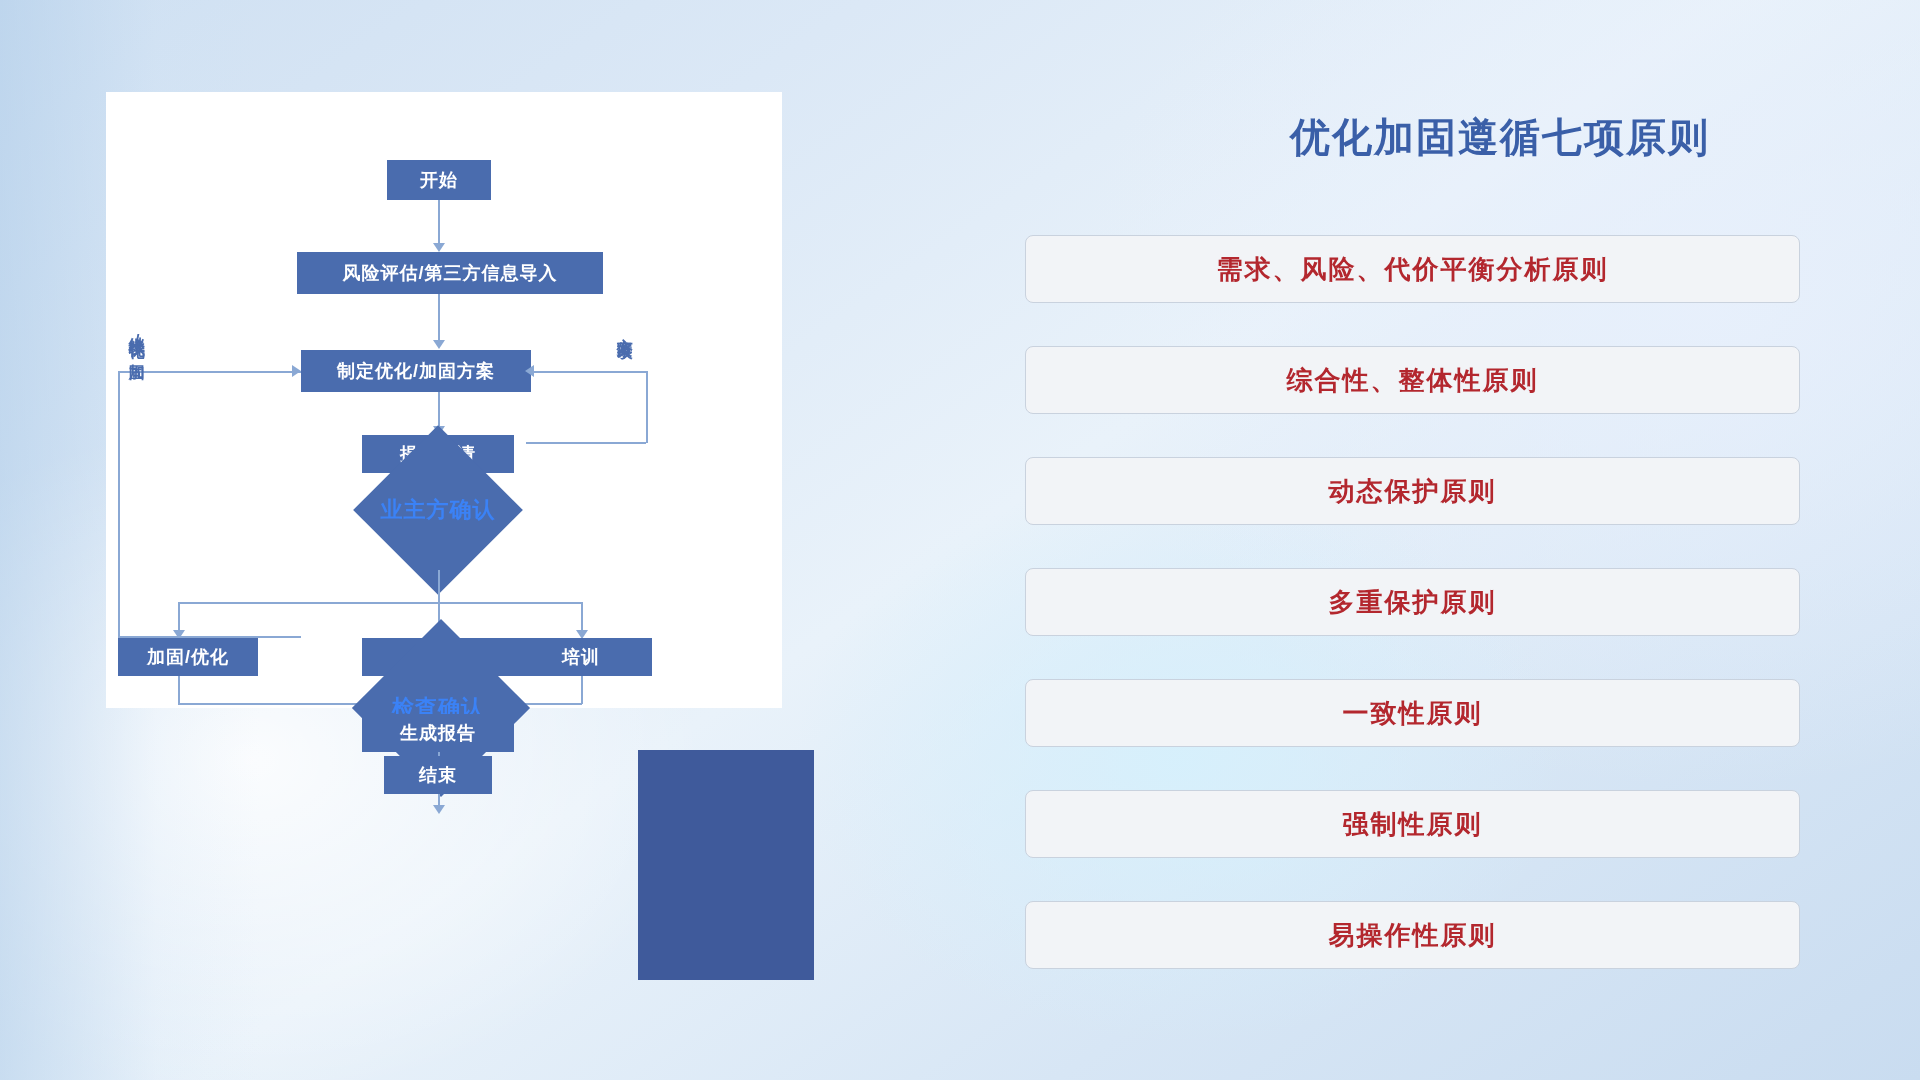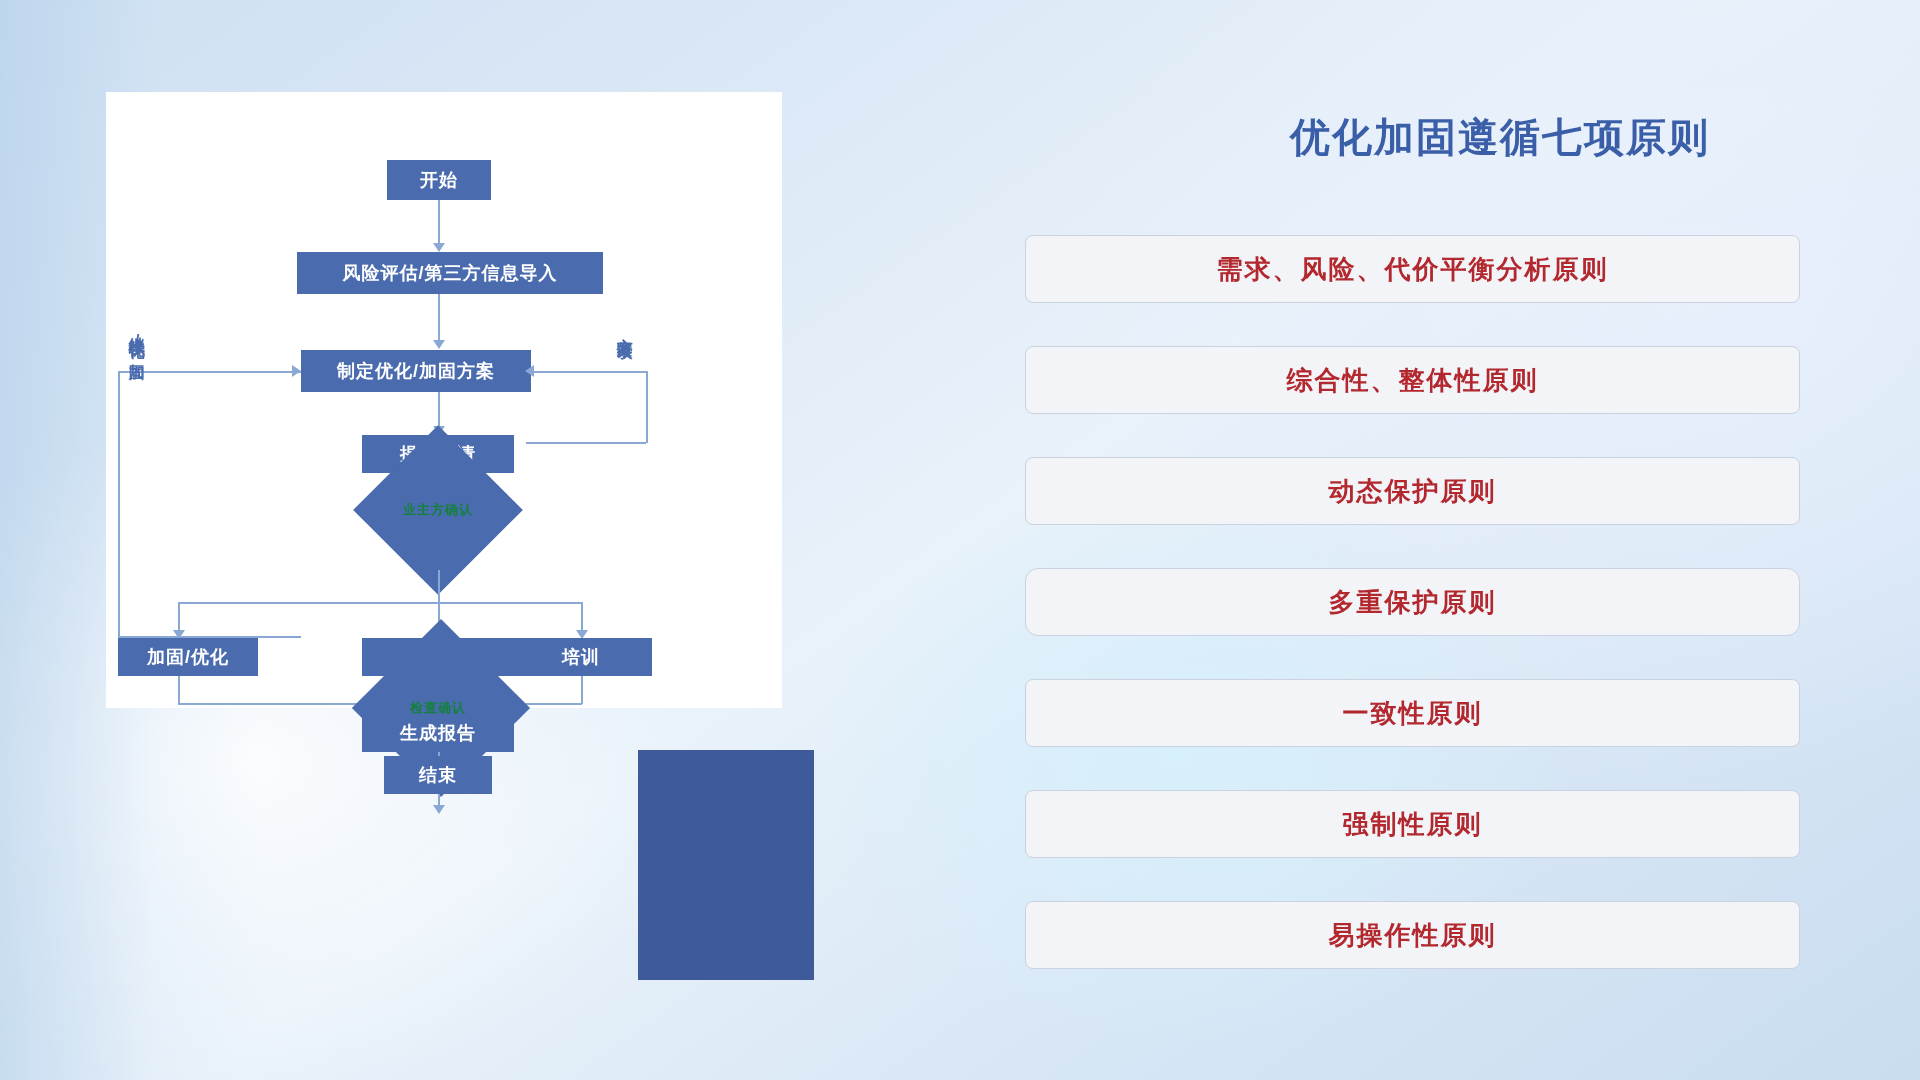--- a/index.html
+++ b/index.html
@@ -64,22 +64,22 @@
     white-space: nowrap;
   }
 
   .diamond {
     position: absolute;
     background: #4a6cae;
     transform: rotate(45deg);
   }
   .diamond-label {
     position: absolute;
-    color: #15803d;
-    font-size: 13px;
+    color: #3b82f6;
+    font-size: 22px;
     font-weight: bold;
     display: flex;
     align-items: center;
     justify-content: center;
     letter-spacing: 1px;
     white-space: nowrap;
   }
 
   .line {
     position: absolute;
@@ -245,18 +245,18 @@
 
     <div class="node" style="left:278px; top:664px; width:108px; height:38px;">结束</div>
 
   </div>
 
   <div class="right-title">优化加固遵循七项原则</div>
 
   <div class="principle" style="top:235px;">需求、风险、代价平衡分析原则</div>
   <div class="principle" style="top:346px;">综合性、整体性原则</div>
   <div class="principle" style="top:457px;">动态保护原则</div>
-  <div class="principle" style="top:568px;border-radius:13px;">多重保护原则</div>
+  <div class="principle" style="top:568px;">多重保护原则</div>
   <div class="principle" style="top:679px;">一致性原则</div>
   <div class="principle" style="top:790px;">强制性原则</div>
   <div class="principle" style="top:901px;">易操作性原则</div>
 
 </div>
 
 </body></html>

